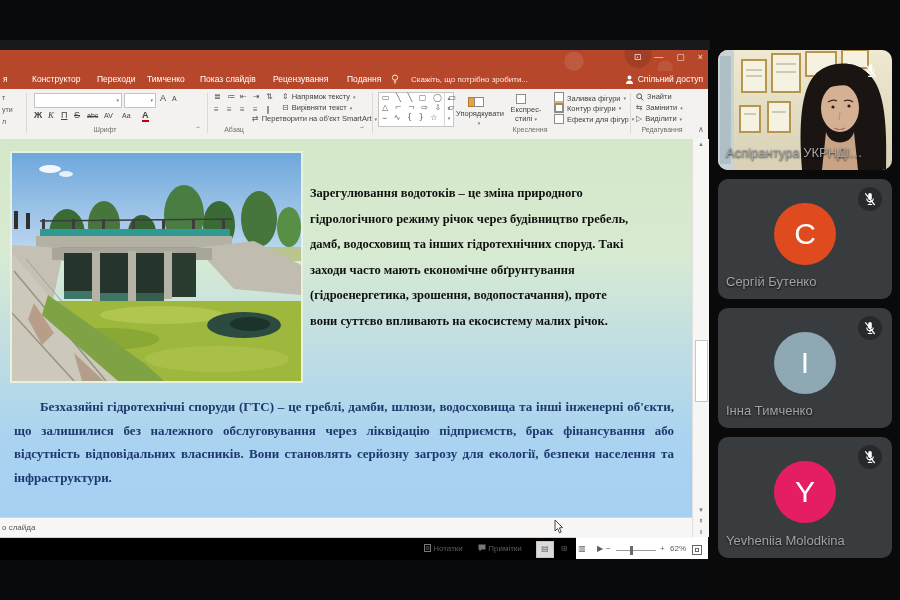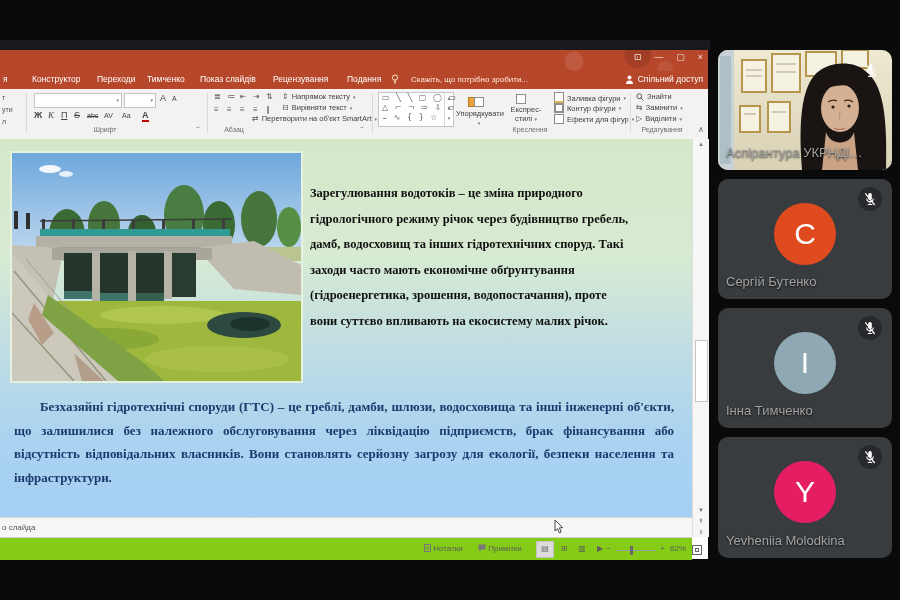--- a/index.html
+++ b/index.html
@@ -54,21 +54,21 @@
      font-weight:bold;font-size:12.5px;line-height:25.5px;color:#101010;margin-top:12px;}
   .para-bottom{left:14px;top:256px;width:660px;font-family:Liberation Serif, serif;
      font-weight:bold;font-size:13px;line-height:23.5px;color:#1d3a6e;text-align:justify;text-indent:26px;}
 
   .vscroll{left:692px;top:89px;width:16px;height:398px;background:#f6f6f5;border-left:1px solid #e2e0de;
      font-size:6px;color:#777;text-align:center;}
   .vthumb{left:2px;top:201px;width:11px;height:60px;background:#fff;border:1px solid #c9c7c5;}
 
   .notesbar{left:0;top:467px;width:692px;height:20px;background:#f8f7f5;border-top:1px solid #d8d6d4;}
   .notesbar span{position:absolute;left:2px;top:5px;font-size:8px;color:#555;}
-  .statusbar{left:0;top:487px;width:692px;height:22px;background:#84cc16;border-top:1px solid #d4d2d0;
+  .statusbar{left:0;top:487px;width:576px;height:22px;background:#000000;border-top:1px solid #d4d2d0;
      font-size:8px;color:#5c5c5c;}
   .sb{top:6px;white-space:nowrap;}
   .viewbtn{top:3px;width:16px;height:15px;text-align:center;line-height:15px;font-size:8px;color:#5c5c5c;}
   .viewbtn.active{background:#dcdbd9;border:1px solid #c6c4c2;line-height:13px;}
   .ztrack{top:12px;width:40px;height:1px;background:#9a9a98;}
   .zthumb{top:8px;width:3px;height:9px;background:#6a6a6a;}
   .fitbox{top:7px;width:8px;height:8px;border:1px solid #666;}
   .fitbox::after{content:"";position:absolute;left:2px;top:2px;width:2px;height:2px;border:1px solid #666;}
 
   

